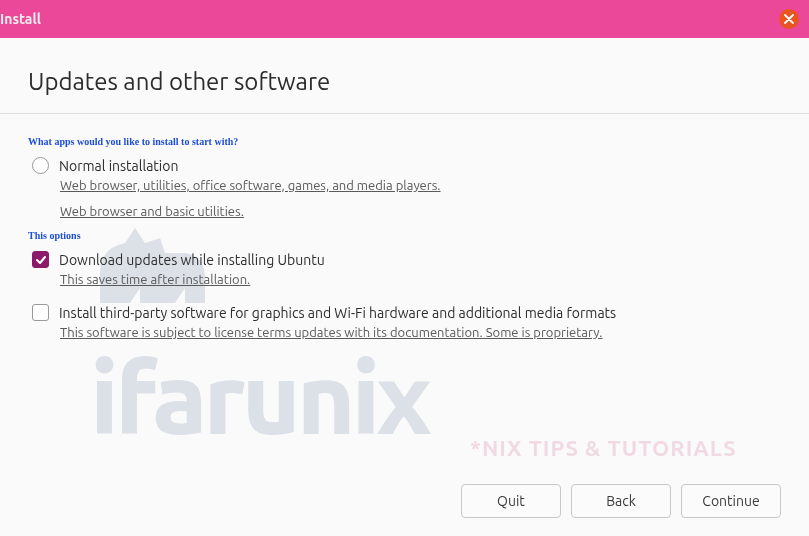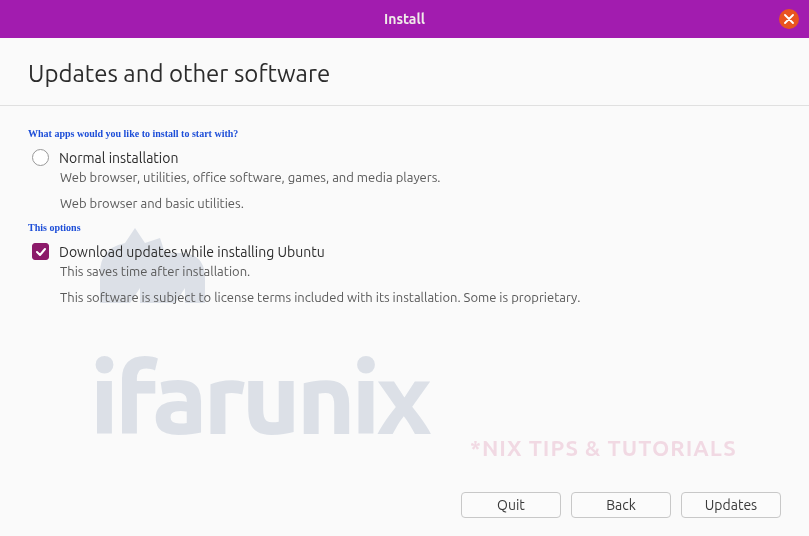--- a/index.html
+++ b/index.html
@@ -10,24 +10,24 @@
     }
     body {
       width: 809px;
       height: 536px;
       background: #fafafa;
       overflow: hidden;
       position: relative;
     }
     .titlebar {
       height: 38px;
-      background: #a21caf;
-      display: flex;
-      align-items: center;
-      justify-content: center;
+      background: #ec4899;
+      display: flex;
+      align-items: center;
+      justify-content: flex-start;
       position: relative;
     }
     .titlebar-title {
       color: #f0ece9;
       font-size: 14px;
       font-weight: 600;
     }
     .close-btn {
       position: absolute;
       right: 10px;
@@ -48,20 +48,21 @@
     }
     .content {
       padding: 22px 28px 0 28px;
       position: relative;
     }
     .page-title {
       font-size: 24px;
       font-weight: 400;
       color: #2c2c2c;
       margin-bottom: 18px;
+      margin-top: 8px;
     }
     .divider {
       height: 1px;
       background: #e0e0e0;
       margin: 0 -28px 22px -28px;
     }
     .section-heading {
       font-size: 10px;
       font-weight: 700;
       color: #1d4ed8;
@@ -73,20 +74,21 @@
       align-items: center;
       gap: 10px;
       margin-bottom: 4px;
       margin-left: 4px;
     }
     .option-desc {
       font-size: 13px;
       color: #5a5a5a;
       margin-left: 32px;
       margin-bottom: 12px;
+      text-decoration: underline;
     }
     .radio {
       width: 17px;
       height: 17px;
       border-radius: 50%;
       border: 1.5px solid #999;
       display: flex;
       align-items: center;
       justify-content: center;
       cursor: pointer;
@@ -131,21 +133,21 @@
     }
     .footer {
       position: absolute;
       bottom: 18px;
       right: 28px;
       display: flex;
       gap: 10px;
     }
     .btn {
       min-width: 100px;
-      height: 26px;
+      height: 34px;
       border: 1px solid #c8c8c8;
       border-radius: 4px;
       background: #fbfbfb;
       font-size: 14px;
       color: #3a3a3a;
       cursor: pointer;
       display: flex;
       align-items: center;
       justify-content: center;
     }
@@ -228,21 +230,25 @@
     <div class="option-row">
       <div class="checkbox checked">
         <svg viewBox="0 0 12 12">
           <path d="M2 6 L5 9 L10 3" stroke="#fff" stroke-width="2" fill="none" stroke-linecap="round" stroke-linejoin="round"></path>
         </svg>
       </div>
       <span class="option-label">Download updates while installing Ubuntu</span>
     </div>
     <div class="option-desc">This saves time after installation.</div>
 
-    <div class="option-desc">This software is subject to license terms included with its installation. Some is proprietary.</div>
+    <div class="option-row" style="margin-top:18px">
+      <div class="checkbox"></div>
+      <span class="option-label">Install third-party software for graphics and Wi-Fi hardware and additional media formats</span>
+    </div>
+    <div class="option-desc">This software is subject to license terms updates with its documentation. Some is proprietary.</div>
   </div>
 </div>
 
 <div class="footer">
   <button class="btn">Quit</button>
   <button class="btn">Back</button>
-  <button class="btn">Updates</button>
+  <button class="btn">Continue</button>
 </div>
 
 </body></html>

